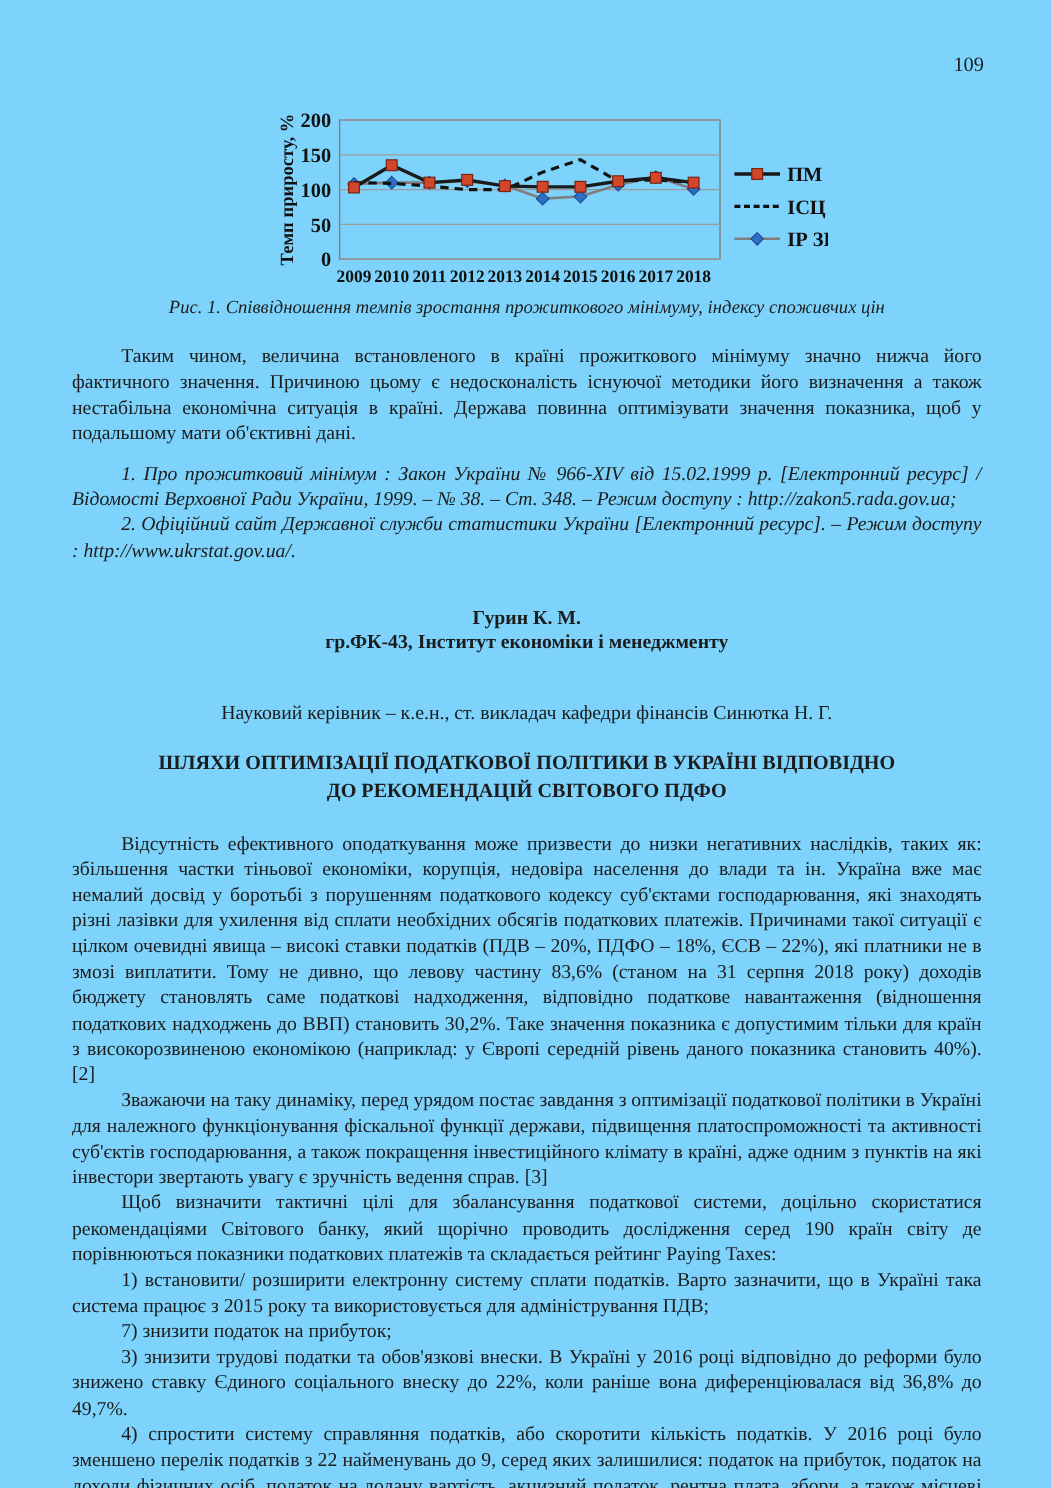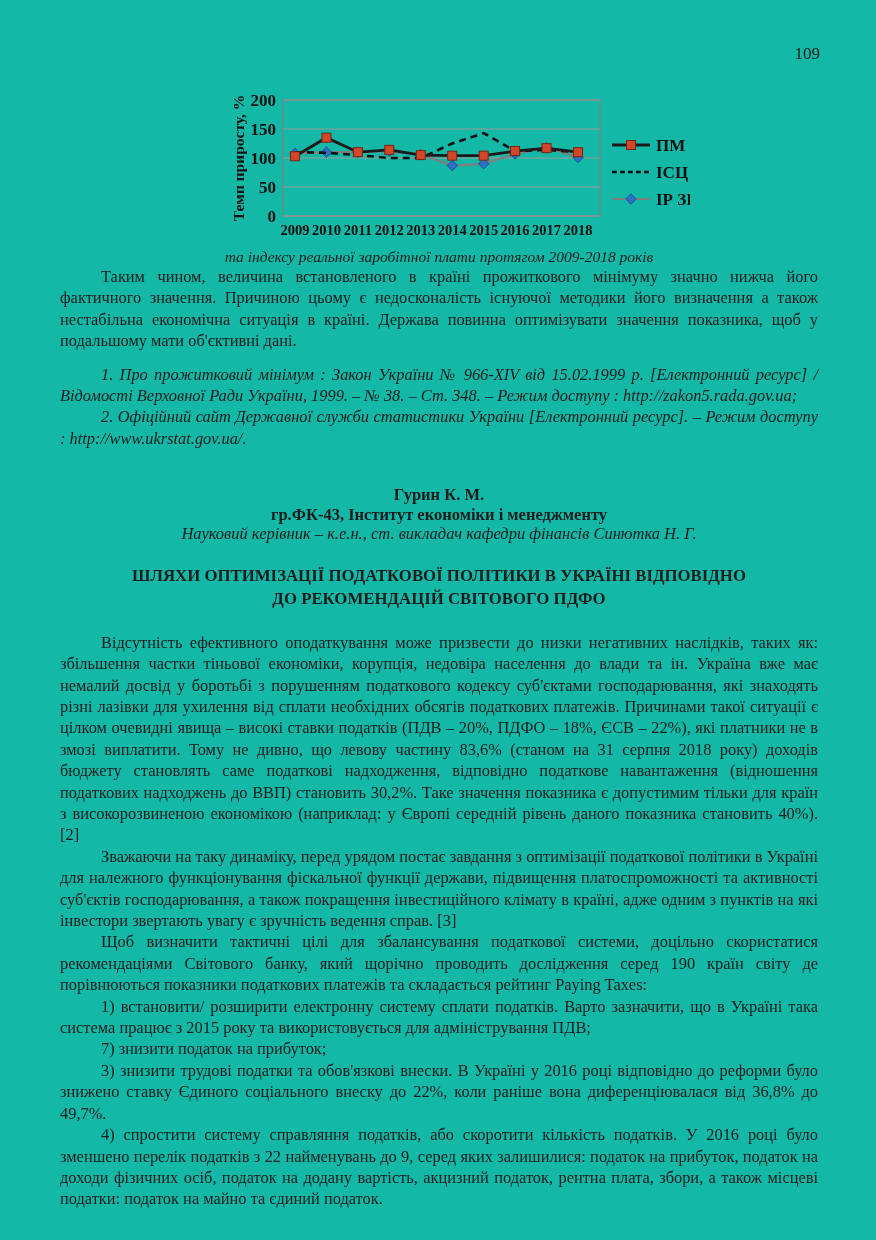--- a/index.html
+++ b/index.html
@@ -1,19 +1,19 @@
 <!DOCTYPE html>
 <html><head>
 <meta charset="utf-8">
 <style>
   html,body{margin:0;padding:0;background:#ffffff;}
   .page{
     position:relative;
     width:876px;height:1240px;
-    background:#14b8a6;
+    background:#7dd3fc;
     font-family:"Liberation Serif",serif;
     color:#1c1c1c;
     overflow:hidden;
   }
   .pagenum{
     position:absolute;top:44px;right:56px;
     font-size:17px;
   }
   .content{
     position:absolute;left:60px;top:0;width:758px;
@@ -27,28 +27,28 @@
     text-align:center;
     font-style:italic;
     font-size:15.5px;
     line-height:19px;
   }
   .par{
     font-size:16.4px;line-height:21.4px;
     text-align:justify;text-indent:41px;
     margin:0;
   }
-  .intro{font-family:Liberation Serif, serif;}
+  .intro{margin-top:20px;font-family:Liberation Serif, serif;}
   .refs{margin-top:12px;font-style:italic;}
   .author{
     margin-top:36px;text-align:center;
     font-size:16.5px;line-height:19.5px;
   }
   .author .name,.author .group{font-weight:bold;}
-  .author .sup{font-style:italic;}
+  .author .sup{margin-top:40px;}
   .title{
     margin-top:20px;text-align:center;
     font-weight:bold;font-size:16.8px;line-height:23px;
   }
   .bodytext{margin-top:22px;}
   
   .yt{font:bold 17px "Liberation Serif",serif;fill:#111;}
   .xt{font:bold 14.5px "Liberation Serif",serif;fill:#111;}
   .yl{font:bold 15.5px "Liberation Serif",serif;fill:#111;}
   .lg{font:bold 17px "Liberation Serif",serif;fill:#111;}
@@ -114,21 +114,21 @@
           <text x="426" y="63" class="lg">ПМ</text>
           <line x1="382" y1="84" x2="420" y2="84" stroke="#111111" stroke-width="2.6" stroke-dasharray="5 3"></line>
           <text x="426" y="90" class="lg">ІСЦ</text>
           <line x1="382" y1="111" x2="420" y2="111" stroke="#7f7f7f" stroke-width="2.2"></line>
           <path d="M401 105.8 L406.2 111 L401 116.2 L395.8 111 Z" fill="#2e6fc2" stroke="#1b4f9e" stroke-width="1"></path>
           <text x="426" y="117" class="lg">ІР ЗП</text>
         </svg>
     </div>
 
     <div class="caption">
-      <div>та індексу реальної заробітної плати  протягом 2009-2018 років</div>
+      <div>Рис. 1. Співвідношення темпів зростання прожиткового мінімуму, індексу споживчих цін</div>
     </div>
 
     <div class="intro">
 
     <p class="par">Таким чином, величина встановленого в країні прожиткового мінімуму значно нижча його фактичного значення. Причиною цьому є недосконалість існуючої методики його визначення а також нестабільна економічна ситуація в країні. Держава повинна оптимізувати значення  показника, щоб у подальшому мати об'єктивні дані.</p>
       </div>
 
     <div class="refs">
 
     <p class="par">1. Про прожитковий мінімум : Закон України № 966-XIV від 15.02.1999 р. [Електронний ресурс] / Відомості Верховної Ради України, 1999. – № 38. – Ст. 348. – Режим доступу : http://zakon5.rada.gov.ua;</p>

